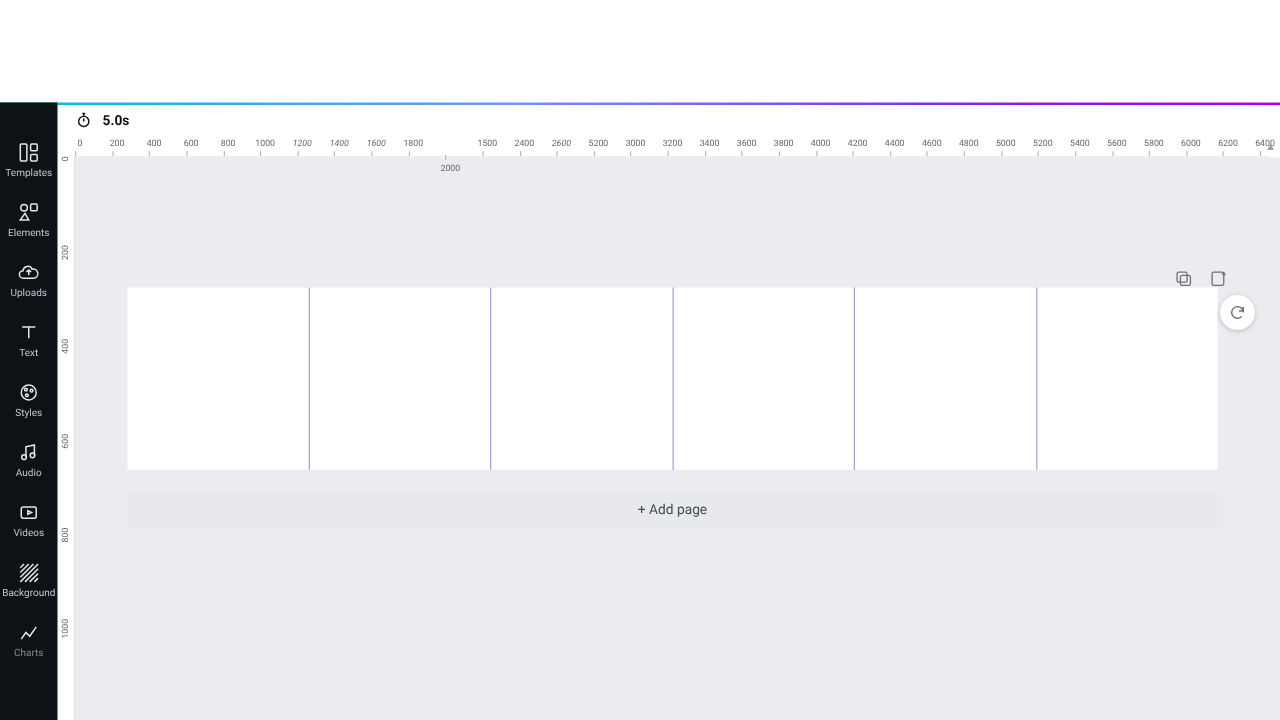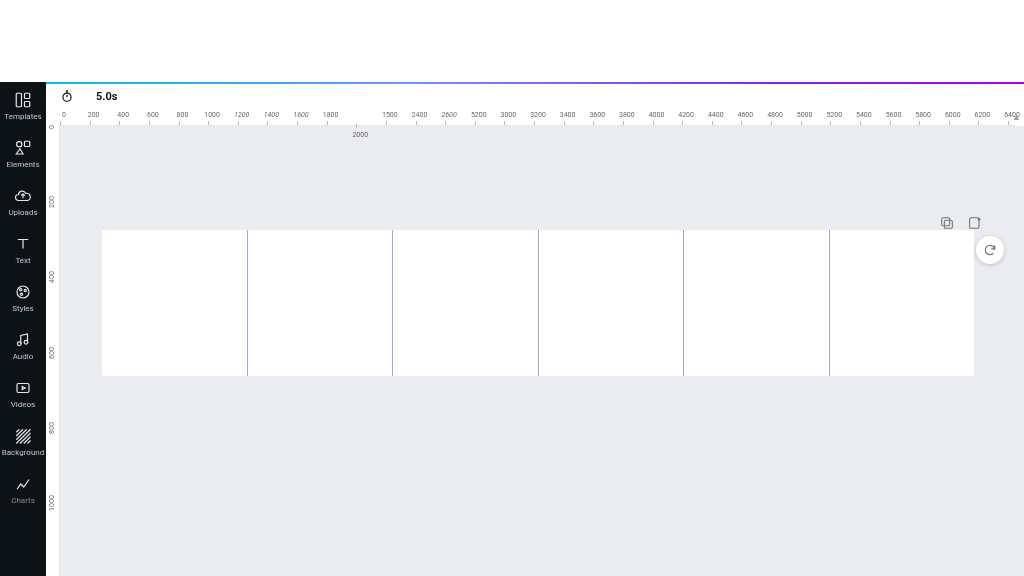--- a/index.html
+++ b/index.html
@@ -24,21 +24,21 @@
     .sidebar {
       position: absolute;
       left: 0;
       top: 82px;
       bottom: 0;
       width: 46px;
       background: #0d1216;
       display: flex;
       flex-direction: column;
       align-items: center;
-      padding-top: 0;
+      padding-top: 22px;
       z-index: 3;
     }
     .sb-item {
       width: 46px;
       height: 48px;
       color: #c1c6cb;
       font-size: 8px;
       display: flex;
       flex-direction: column;
       align-items: center;
@@ -59,21 +59,21 @@
       height: 24px;
       background: #fff;
       display: flex;
       align-items: center;
       padding-left: 14px;
       z-index: 2;
     }
     .duration-chip {
       display: flex;
       align-items: center;
-      gap: 22px;
+      gap: 8px;
       font-size: 11px;
       font-weight: 700;
       color: #0d1216;
       cursor: pointer;
     }
     .duration-chip svg { width: 14px; height: 14px; stroke: #0d1216; }
 
     
     .h-ruler {
       position: absolute;
@@ -444,13 +444,16 @@
       <div class="page-col"></div>
       <div class="page-col"></div>
     </div>
 
   <div class="refresh-fab">
     <svg viewBox="0 0 24 24">
         <path d="M20 12a8 8 0 10-2.3 5.6M20 4v6h-6"></path>
       </svg>
   </div>
 
+  <div class="add-page-bar">
+    <span>+ Add page</span>
+  </div>
 </div>
 
 </body></html>

